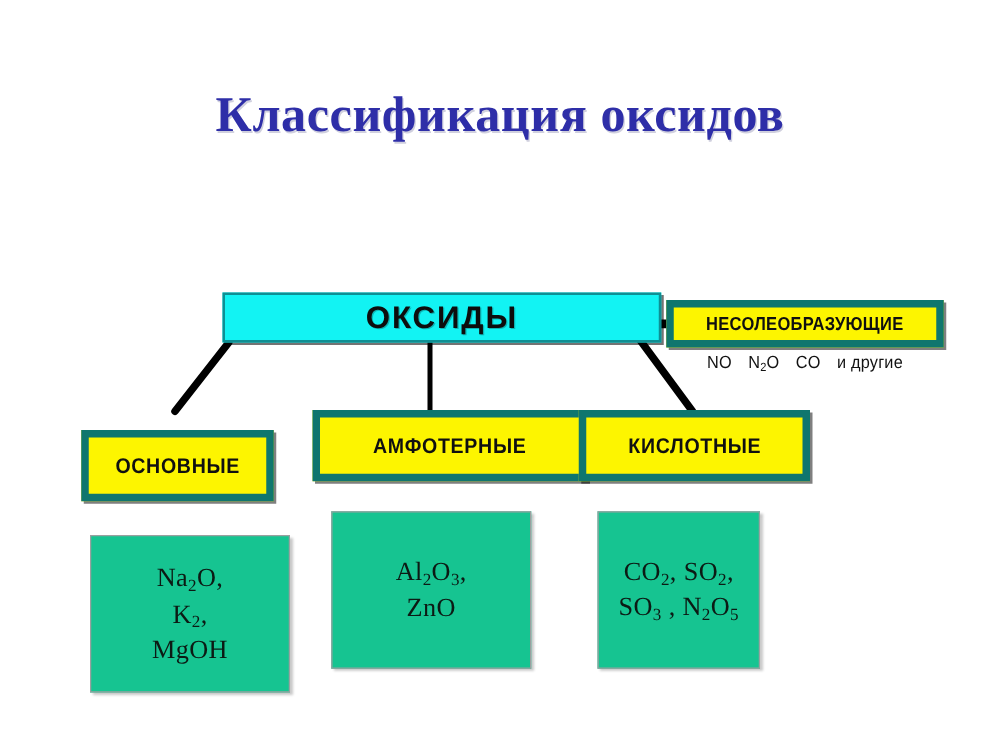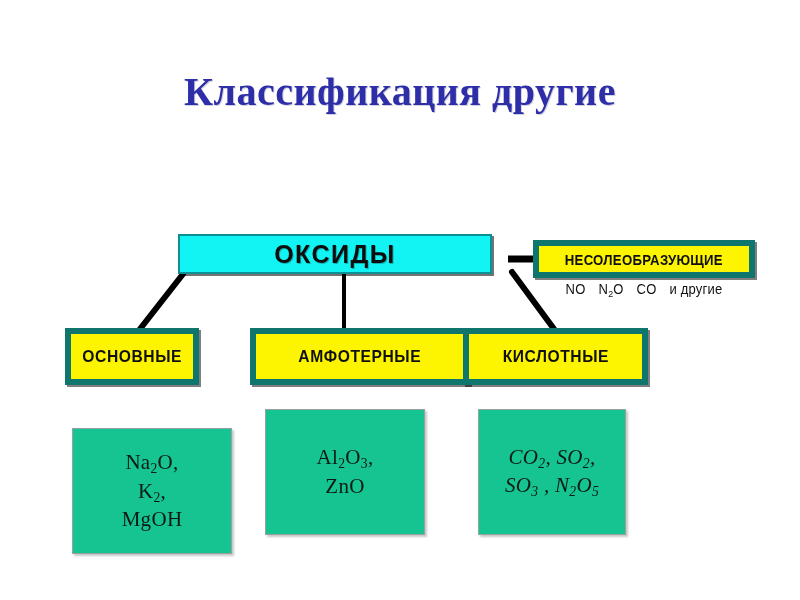--- a/index.html
+++ b/index.html
@@ -124,46 +124,46 @@
     font-size: 0.68em;
     vertical-align: -0.3em;
   }
   .nonsalt-examples .sp { display: inline-block; width: 14px; }
 </style>
 </head>
 <body>
 
 <div id="canvas">
 
-  <div class="title">Классификация другие</div>
+  <div class="title">Классификация оксидов</div>
 
   <svg id="connectors" viewBox="0 0 800 600" width="800" height="600">
 
     <line x1="183" y1="274" x2="140" y2="329" stroke="#000000" stroke-width="6" stroke-linecap="round"></line>
 
     <line x1="344" y1="274" x2="344" y2="329" stroke="#000000" stroke-width="4" stroke-linecap="round"></line>
 
     <line x1="512" y1="272" x2="554" y2="329" stroke="#000000" stroke-width="6" stroke-linecap="round"></line>
 
     <line x1="508" y1="259" x2="537" y2="259" stroke="#000000" stroke-width="7" stroke-linecap="butt"></line>
   </svg>
 
-  <div class="box box-root" style="left:178px; top:234px; width:314px; height:40px;">
+  <div class="box box-root" style="left:178px; top:234px; width:351px; height:40px;">
     <span class="box-label">ОКСИДЫ</span>
   </div>
 
   <div class="box box-yellow box-nonsalt" style="left:533px; top:240px; width:222px; height:38px;">
     <span class="box-label">НЕСОЛЕОБРАЗУЮЩИЕ</span>
   </div>
 
   <div class="nonsalt-examples">
     <span>NO</span><span class="sp"></span><span>N<sub>2</sub>O</span><span class="sp"></span><span>CO</span><span class="sp"></span><span>и другие</span>
   </div>
 
-  <div class="box box-yellow" style="left:65px; top:328px; width:134px; height:57px;text-align:right;">
+  <div class="box box-yellow" style="left:65px; top:344px; width:154px; height:57px;text-align:right;">
     <span class="box-label">ОСНОВНЫЕ</span>
   </div>
 
   <div class="box box-yellow" style="left:250px; top:328px; width:220px; height:57px;">
     <span class="box-label">АМФОТЕРНЫЕ</span>
   </div>
 
   <div class="box box-yellow" style="left:463px; top:328px; width:185px; height:57px;">
     <span class="box-label">КИСЛОТНЫЕ</span>
   </div>
@@ -176,20 +176,20 @@
     </div>
   </div>
 
   <div class="box box-green" style="left:265px; top:409px; width:160px; height:126px;">
     <div class="formula">
       Al<sub>2</sub>O<sub>3</sub>,<br>
       ZnO
     </div>
   </div>
 
-  <div class="box box-green" style="left:478px; top:409px; width:148px; height:126px;font-style:italic;">
+  <div class="box box-green" style="left:478px; top:409px; width:130px; height:126px;">
     <div class="formula">
       CO<sub>2</sub>, SO<sub>2</sub>,<br>
       SO<sub>3</sub> , N<sub>2</sub>O<sub>5</sub>
     </div>
   </div>
 
 </div>
 
 </body></html>

